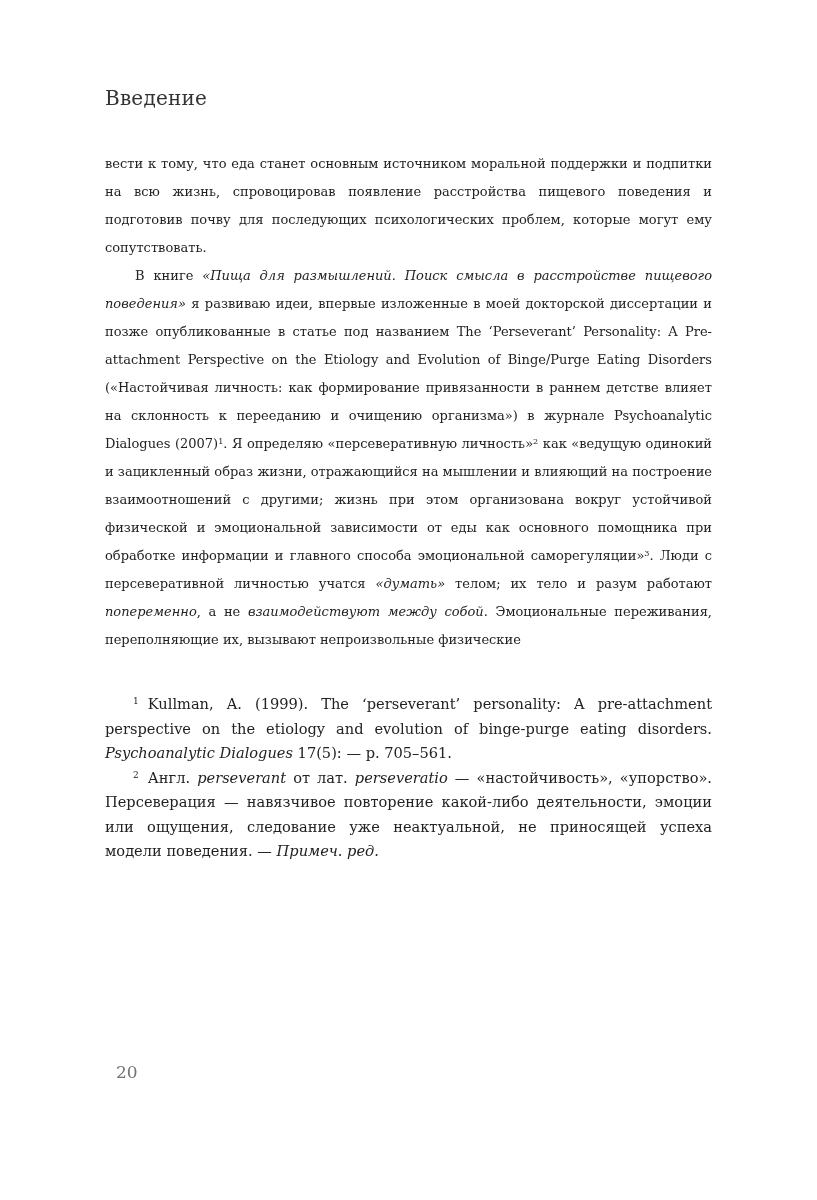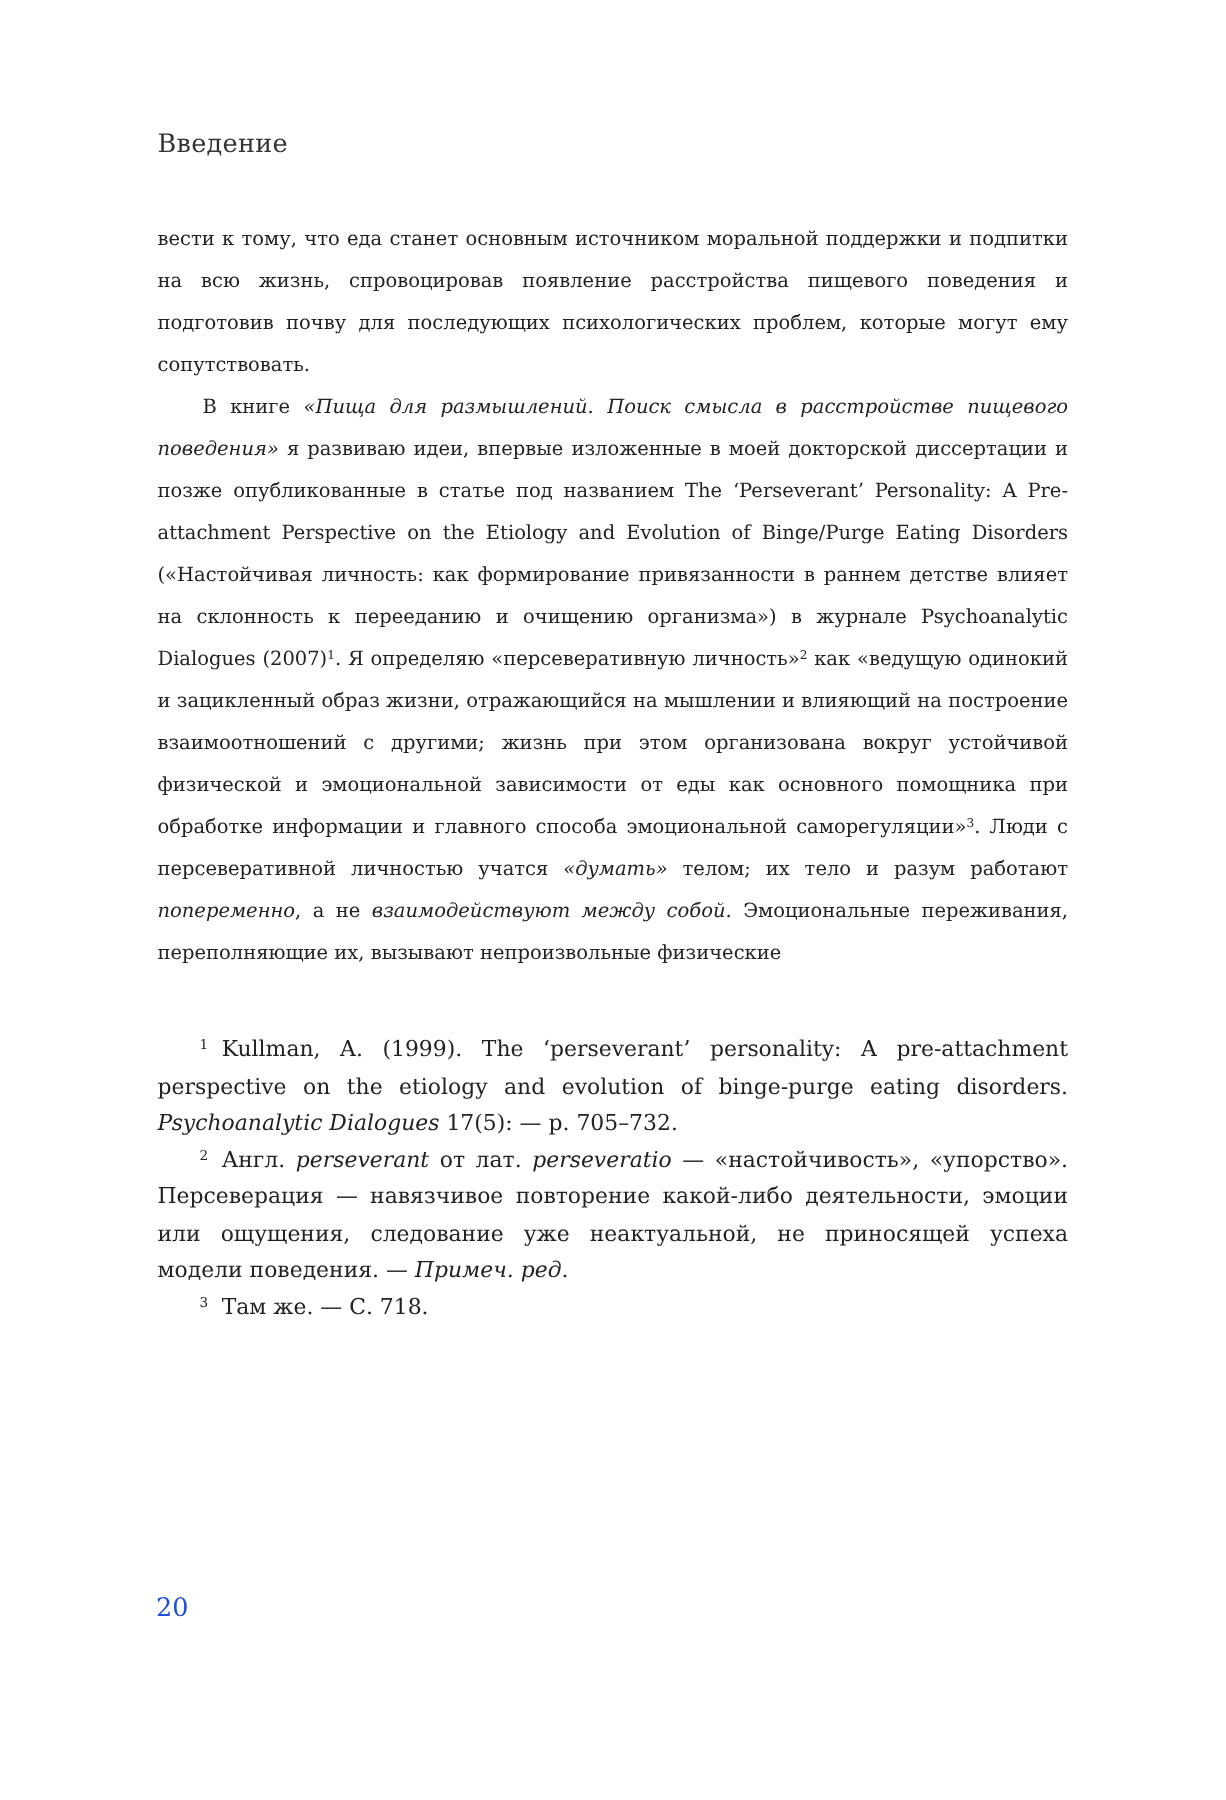--- a/index.html
+++ b/index.html
@@ -8,21 +8,21 @@
     position: relative;
     width: 817px;
     height: 1200px;
     background: #ffffff;
     font-family: "DejaVu Serif", serif;
     color: #222222;
     padding: 86px 105px 0 105px;
     overflow: hidden;
   }
   .running-head {
-    font-size: 17px;
+    font-size: 20px;
     color: #333333;
     letter-spacing: 0.2px;
   }
   .body-text {
     margin-top: 40px;
     width: 607px;
     font-size: 13px;
     line-height: 28px;
     text-align: justify;
   }
@@ -41,37 +41,36 @@
     margin-top: 38px;
     width: 607px;
     font-size: 14.6px;
     line-height: 24.5px;
     text-align: justify;
   }
   .footnote { margin: 0; text-indent: 28px; }
   .fn-marker { margin-right: 9px; }
   .page-number {
     position: absolute;
-    left: 104px;
+    left: 116px;
     top: 1062px;
     font-size: 17px;
-    color: #1d4ed8;
+    color: #737373;
   }
 </style>
 </head>
 <body>
 
 <div class="page">
   <div class="running-head">Введение</div>
 
   <div class="body-text">
       <p class="para"><span>вести к тому, что еда станет основным источником моральной поддержки и подпитки на всю жизнь, спровоцировав появление расстройства пищевого поведения и подготовив почву для последующих психологических проблем, которые могут ему сопутствовать.</span></p>
       <p class="para indent"><span>В книге </span><span class="i">«Пища для размышлений. Поиск смысла в расстройстве пищевого поведения»</span><span> я развиваю идеи, впервые изложенные в моей докторской диссертации и позже опубликованные в статье под названием The ‘Perseverant’ Personality: A Pre-attachment Perspective on the Etiology and Evolution of Binge/Purge Eating Disorders («Настойчивая личность: как формирование привязанности в раннем детстве влияет на склонность к перееданию и очищению организма») в журнале Psychoanalytic Dialogues (2007)</span><sup>1</sup><span>. Я определяю </span><span class="b">«персеверативную личность»</span><sup>2</sup><span> как «ведущую одинокий и зацикленный образ жизни, отражающийся на мышлении и влияющий на построение взаимоотношений с другими; жизнь при этом организована вокруг устойчивой физической и эмоциональной зависимости от еды как основного помощника при обработке информации и главного способа эмоциональной саморегуляции»</span><sup>3</sup><span>. Люди с персеверативной личностью учатся </span><span class="i">«думать»</span><span> телом; их тело и разум работают </span><span class="i">попеременно</span><span>, а не </span><span class="i">взаимодействуют между собой</span><span>. Эмоциональные переживания, переполняющие их, вызывают непроизвольные физические</span></p>
     </div>
 
   <div class="footnotes">
-      <p class="footnote"><sup class="fn-marker">1</sup><span>Kullman, A. (1999). The ‘perseverant’ personality: A pre-attachment perspective on the etiology and evolution of binge-purge eating disorders. </span><span class="i">Psychoanalytic Dialogues</span><span> 17(5): — p. 705–732.</span></p>
+      <p class="footnote"><sup class="fn-marker">1</sup><span>Kullman, A. (1999). The ‘perseverant’ personality: A pre-attachment perspective on the etiology and evolution of binge-purge eating disorders. </span><span class="i">Psychoanalytic Dialogues</span><span> 17(5): — p. 705–561.</span></p>
       <p class="footnote"><sup class="fn-marker">2</sup><span>Англ. </span><span class="i">perseverant</span><span> от лат. </span><span class="i">perseveratio</span><span> — «настойчивость», «упорство». Персеверация — навязчивое повторение какой-либо деятельности, эмоции или ощущения, следование уже неактуальной, не приносящей успеха модели поведения. — </span><span class="i">Примеч. ред.</span></p>
-      <p class="footnote"><sup class="fn-marker">3</sup><span>Там же. — С. 718.</span></p>
     </div>
 
   <div class="page-number">20</div>
 </div>
 
 </body></html>

